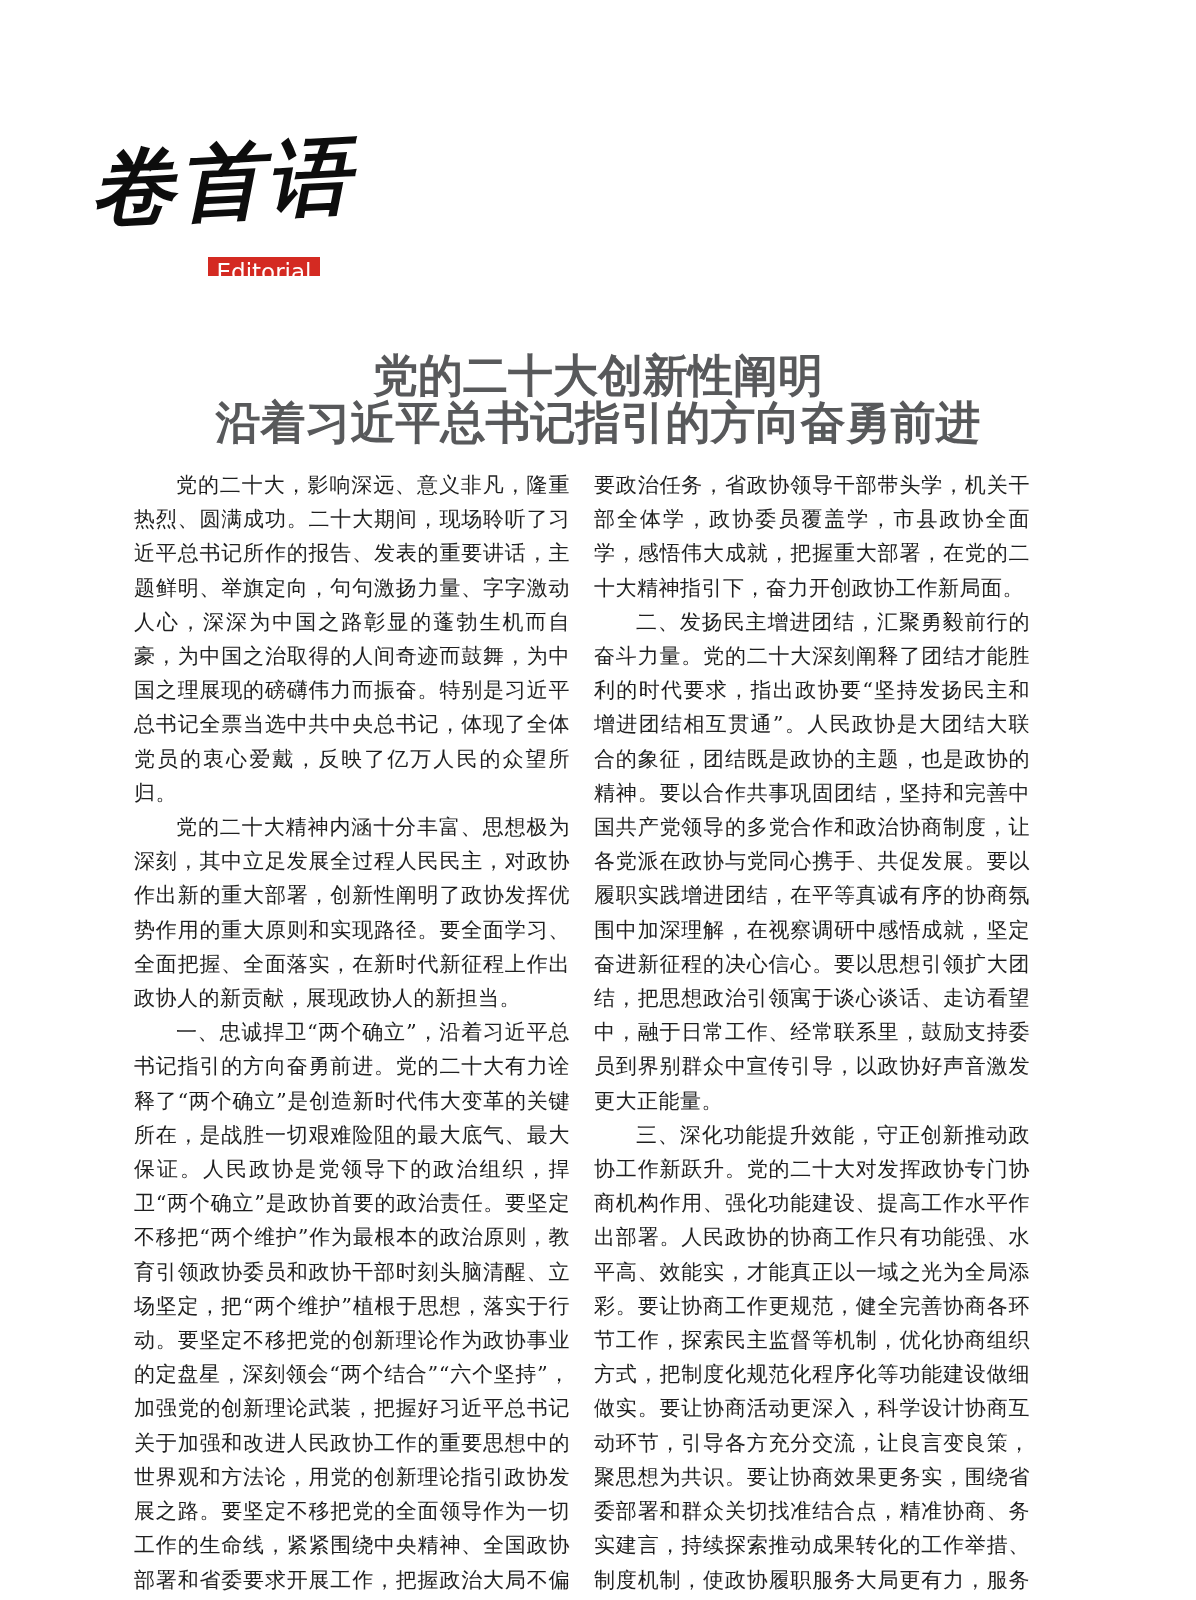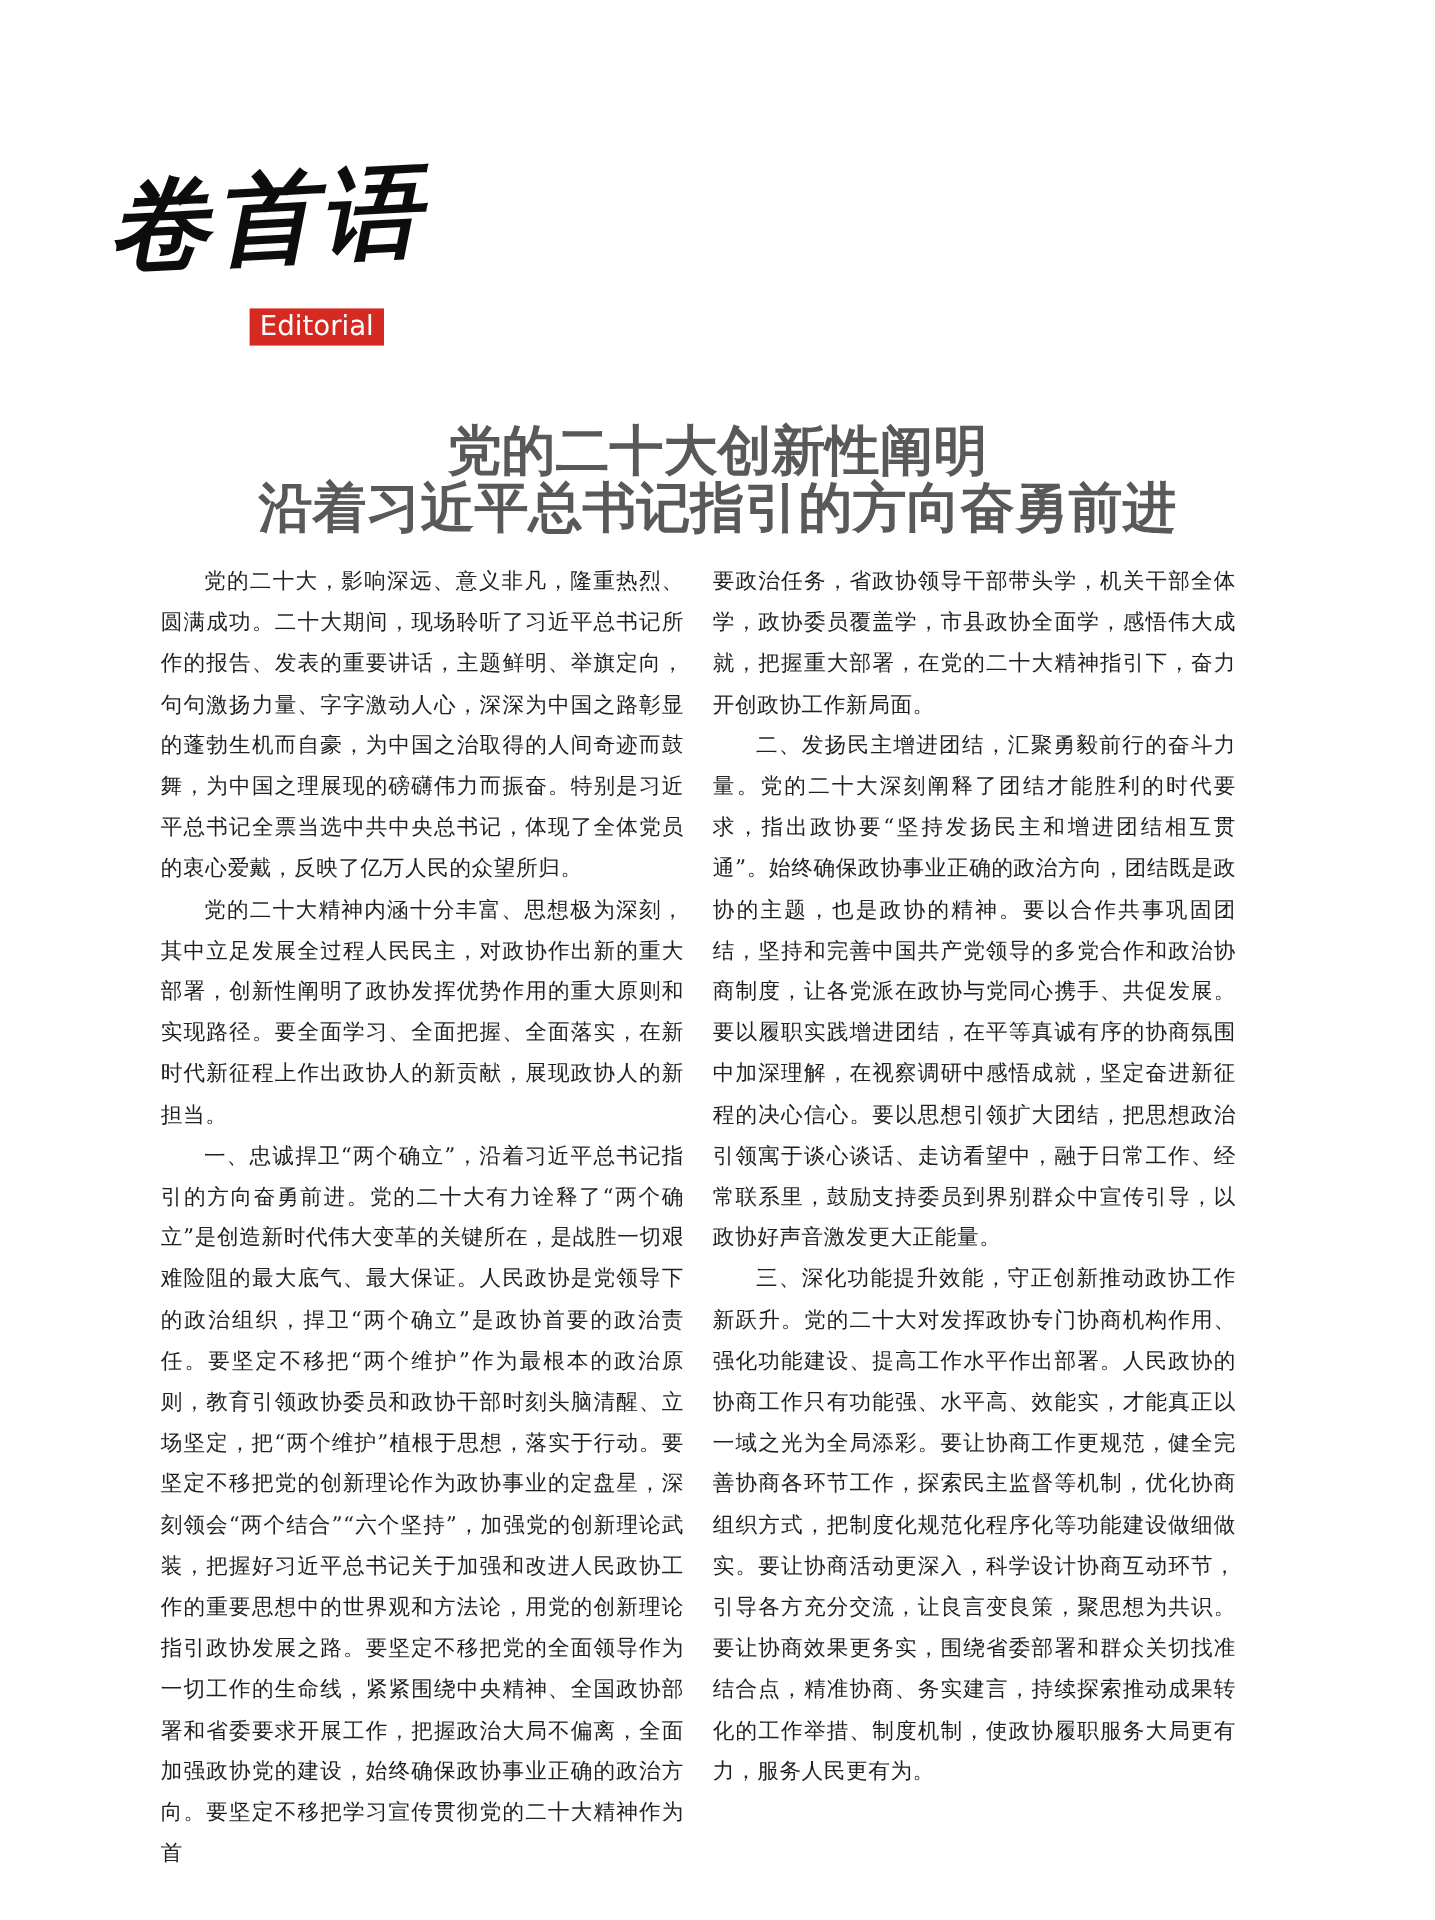--- a/index.html
+++ b/index.html
@@ -32,21 +32,21 @@
     letter-spacing: 4px;
     transform: rotate(-3deg);
     white-space: nowrap;
     line-height: 1;
   }
   .badge {
     position: absolute;
     left: 118px;
     top: 117px;
     min-width: 112px;
-    height: 31px;
+    height: 19px;
     background: #d42a22;
     color: #ffffff;
     font-family: "DejaVu Sans", "Liberation Sans", sans-serif;
     font-size: 23px;
     line-height: 31px;
     text-align: center;
     padding: 0 4px;
     box-sizing: border-box;
   }
   
@@ -69,21 +69,21 @@
   
   .column {
     position: absolute;
     top: 468px;
     width: 436px;
   }
   .column-left  { left: 134px; }
   .column-right { left: 594px; }
   .para {
     margin: 0;
-    font-size: 18px;
+    font-size: 21px;
     line-height: 34.2px;
     letter-spacing: 0.5px;
     color: #1f1f1f;
     text-align: justify;
     text-justify: inter-ideograph;
     text-indent: 2em;
   }
   .para.continuation {
     text-indent: 0;
   }
@@ -106,20 +106,20 @@
   <main>
 
     <section class="column column-left">
       <p class="para">党的二十大，影响深远、意义非凡，隆重热烈、圆满成功。二十大期间，现场聆听了习近平总书记所作的报告、发表的重要讲话，主题鲜明、举旗定向，句句激扬力量、字字激动人心，深深为中国之路彰显的蓬勃生机而自豪，为中国之治取得的人间奇迹而鼓舞，为中国之理展现的磅礴伟力而振奋。特别是习近平总书记全票当选中共中央总书记，体现了全体党员的衷心爱戴，反映了亿万人民的众望所归。</p>
       <p class="para">党的二十大精神内涵十分丰富、思想极为深刻，其中立足发展全过程人民民主，对政协作出新的重大部署，创新性阐明了政协发挥优势作用的重大原则和实现路径。要全面学习、全面把握、全面落实，在新时代新征程上作出政协人的新贡献，展现政协人的新担当。</p>
       <p class="para">一、忠诚捍卫“两个确立”，沿着习近平总书记指引的方向奋勇前进。党的二十大有力诠释了“两个确立”是创造新时代伟大变革的关键所在，是战胜一切艰难险阻的最大底气、最大保证。人民政协是党领导下的政治组织，捍卫“两个确立”是政协首要的政治责任。要坚定不移把“两个维护”作为最根本的政治原则，教育引领政协委员和政协干部时刻头脑清醒、立场坚定，把“两个维护”植根于思想，落实于行动。要坚定不移把党的创新理论作为政协事业的定盘星，深刻领会“两个结合”“六个坚持”，加强党的创新理论武装，把握好习近平总书记关于加强和改进人民政协工作的重要思想中的世界观和方法论，用党的创新理论指引政协发展之路。要坚定不移把党的全面领导作为一切工作的生命线，紧紧围绕中央精神、全国政协部署和省委要求开展工作，把握政治大局不偏离，全面加强政协党的建设，始终确保政协事业正确的政治方向。要坚定不移把学习宣传贯彻党的二十大精神作为首</p>
     </section>
 
     <section class="column column-right">
       <p class="para continuation">要政治任务，省政协领导干部带头学，机关干部全体学，政协委员覆盖学，市县政协全面学，感悟伟大成就，把握重大部署，在党的二十大精神指引下，奋力开创政协工作新局面。</p>
-      <p class="para">二、发扬民主增进团结，汇聚勇毅前行的奋斗力量。党的二十大深刻阐释了团结才能胜利的时代要求，指出政协要“坚持发扬民主和增进团结相互贯通”。始终确保政协事业正确的政治方向，团结既是政协的主题，也是政协的精神。要以合作共事巩固团结，坚持和完善中国共产党领导的多党合作和政治协商制度，让各党派在政协与党同心携手、共促发展。要以履职实践增进团结，在平等真诚有序的协商氛围中加深理解，在视察调研中感悟成就，坚定奋进新征程的决心信心。要以思想引领扩大团结，把思想政治引领寓于谈心谈话、走访看望中，融于日常工作、经常联系里，鼓励支持委员到界别群众中宣传引导，以政协好声音激发更大正能量。</p>
+      <p class="para">二、发扬民主增进团结，汇聚勇毅前行的奋斗力量。党的二十大深刻阐释了团结才能胜利的时代要求，指出政协要“坚持发扬民主和增进团结相互贯通”。人民政协是大团结大联合的象征，团结既是政协的主题，也是政协的精神。要以合作共事巩固团结，坚持和完善中国共产党领导的多党合作和政治协商制度，让各党派在政协与党同心携手、共促发展。要以履职实践增进团结，在平等真诚有序的协商氛围中加深理解，在视察调研中感悟成就，坚定奋进新征程的决心信心。要以思想引领扩大团结，把思想政治引领寓于谈心谈话、走访看望中，融于日常工作、经常联系里，鼓励支持委员到界别群众中宣传引导，以政协好声音激发更大正能量。</p>
       <p class="para">三、深化功能提升效能，守正创新推动政协工作新跃升。党的二十大对发挥政协专门协商机构作用、强化功能建设、提高工作水平作出部署。人民政协的协商工作只有功能强、水平高、效能实，才能真正以一域之光为全局添彩。要让协商工作更规范，健全完善协商各环节工作，探索民主监督等机制，优化协商组织方式，把制度化规范化程序化等功能建设做细做实。要让协商活动更深入，科学设计协商互动环节，引导各方充分交流，让良言变良策，聚思想为共识。要让协商效果更务实，围绕省委部署和群众关切找准结合点，精准协商、务实建言，持续探索推动成果转化的工作举措、制度机制，使政协履职服务大局更有力，服务人民更有为。</p>
 
     </section>
 
   </main>
 
 </div>
 
 </body></html>

